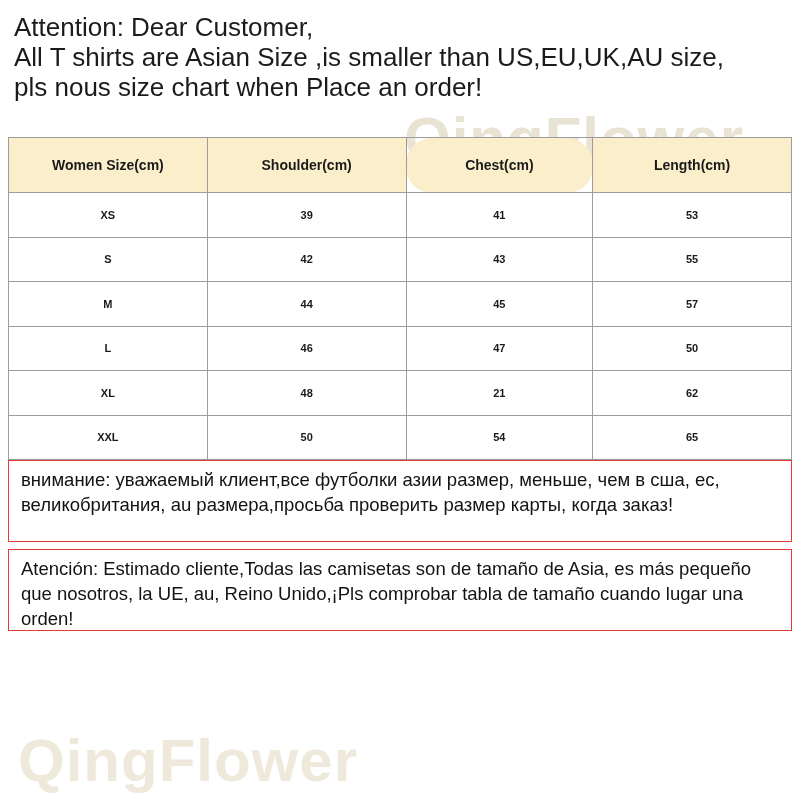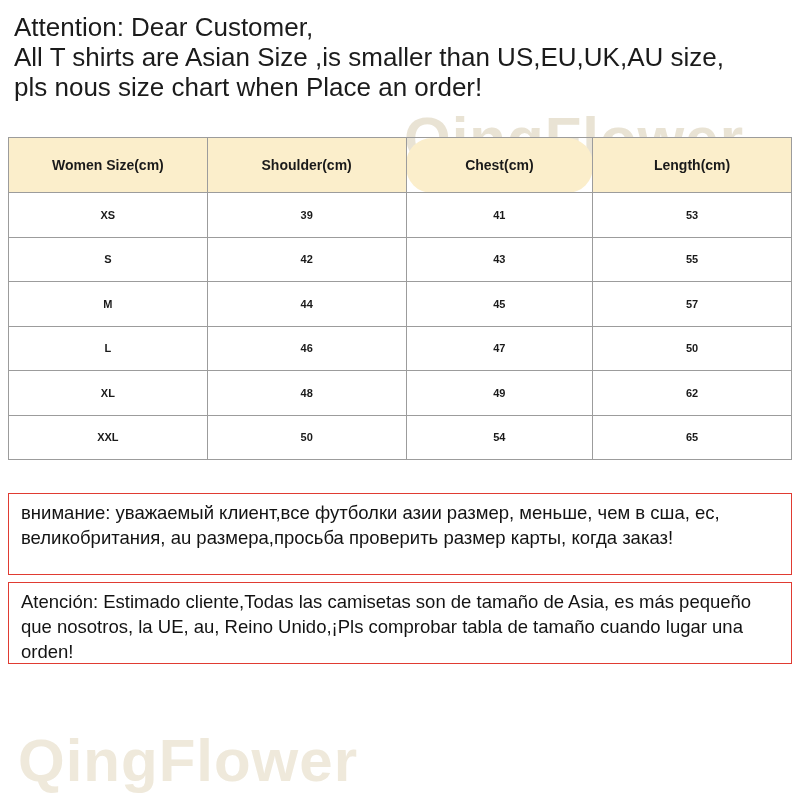--- a/index.html
+++ b/index.html
@@ -92,21 +92,20 @@
   .col-2 { width: 184px; border-radius: 26px; }
   .col-3 { width: 196px; }
 
   
   .notes {
     position: absolute;
     top: 460px;
     left: 8px;
     width: 784px;
     z-index: 2;
-    margin-top: 33px;
   }
   .note-box {
     border: 1.5px solid #e03b32;
     box-sizing: border-box;
     padding: 6px 10px 8px 12px;
     margin-bottom: 7px;
     background: rgba(255,255,255,0.0);
   }
   .note-text {
     font-size: 18.5px;
@@ -161,21 +160,21 @@
       </tr>
       <tr>
         <td class="col-0">L</td>
         <td class="col-1">46</td>
         <td class="col-2">47</td>
         <td class="col-3">50</td>
       </tr>
       <tr>
         <td class="col-0">XL</td>
         <td class="col-1">48</td>
-        <td class="col-2">49</td>
+        <td class="col-2">21</td>
         <td class="col-3">62</td>
       </tr>
       <tr>
         <td class="col-0">XXL</td>
         <td class="col-1">50</td>
         <td class="col-2">54</td>
         <td class="col-3">65</td>
       </tr>
     </tbody>
   </table>

